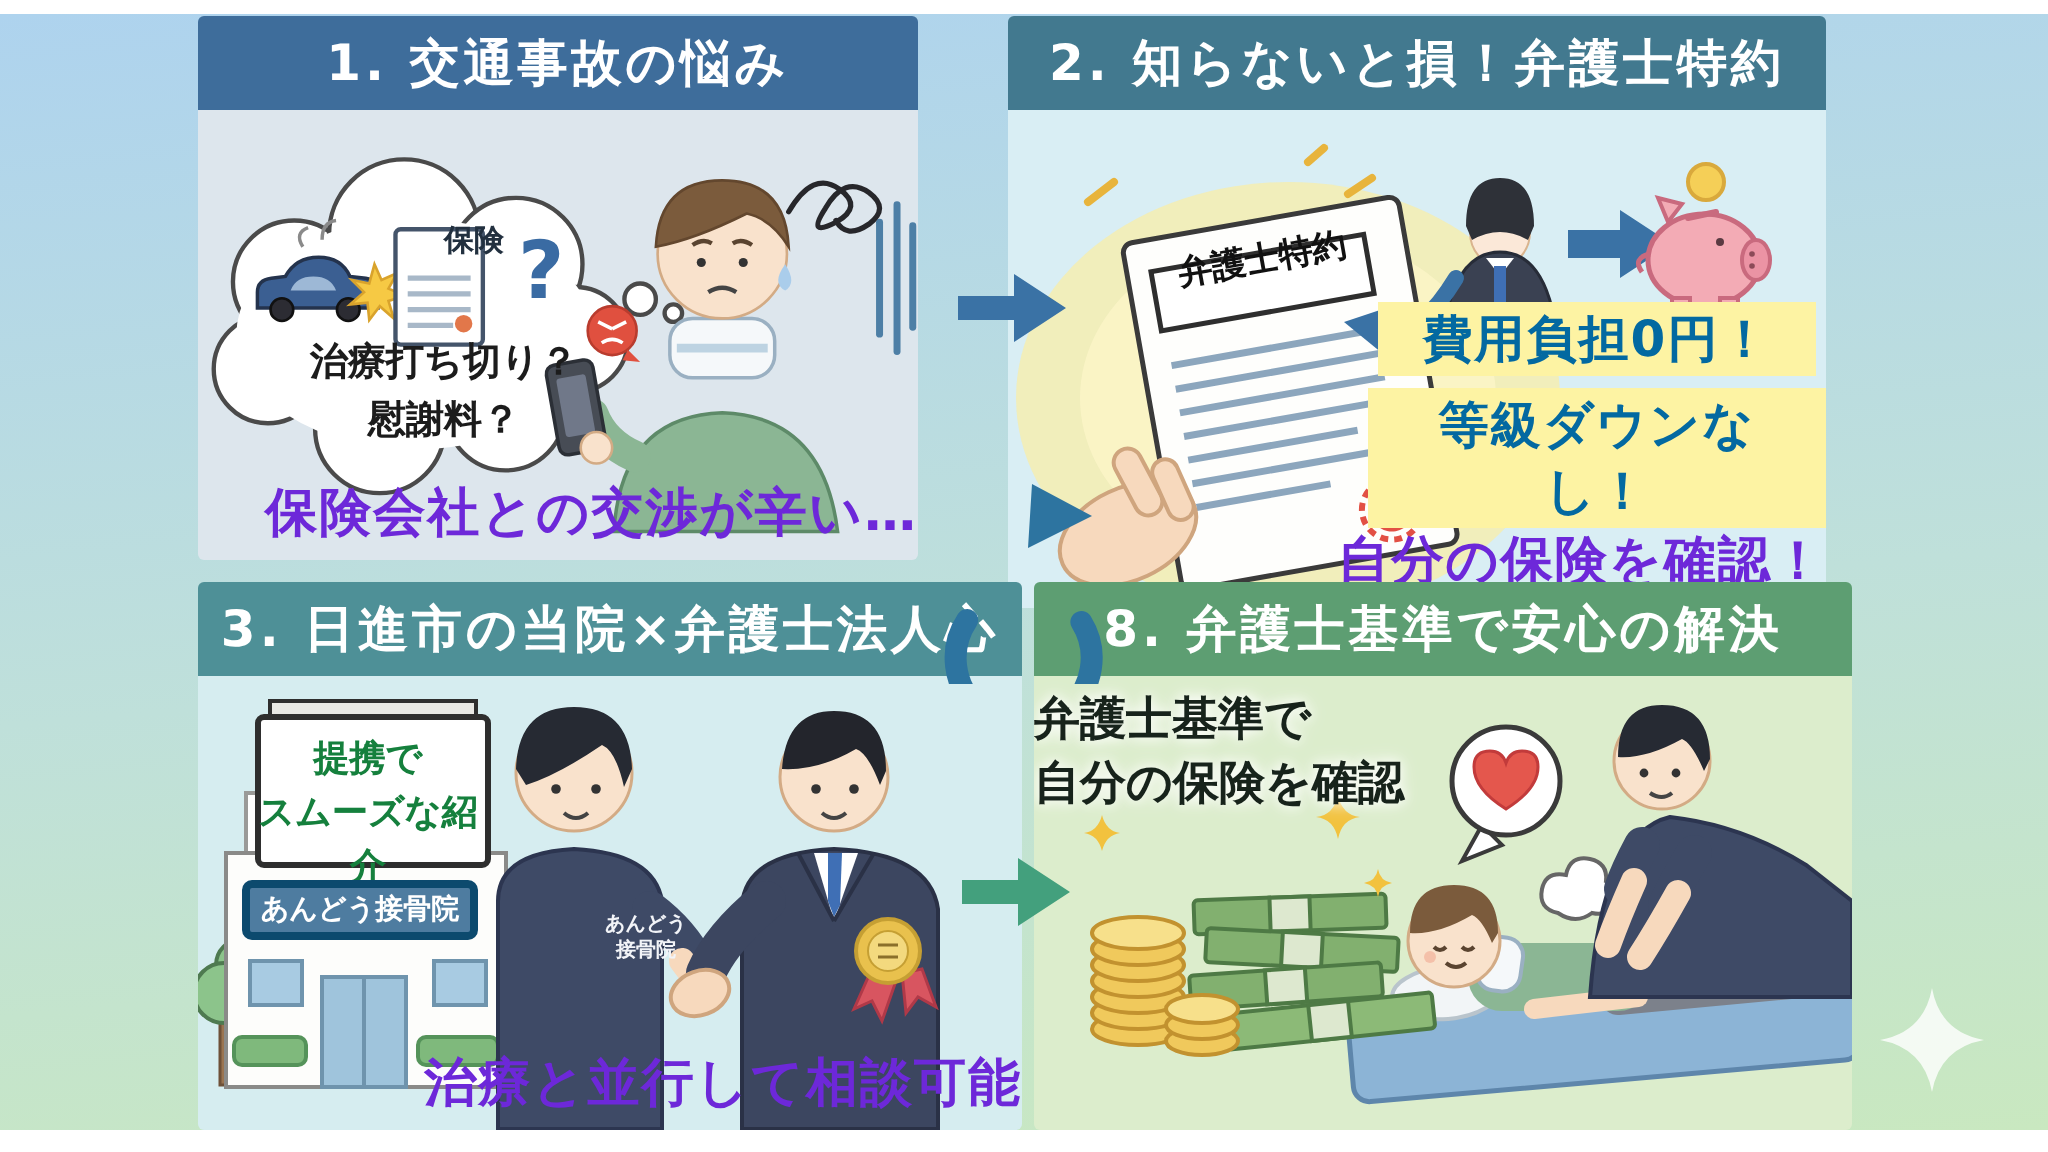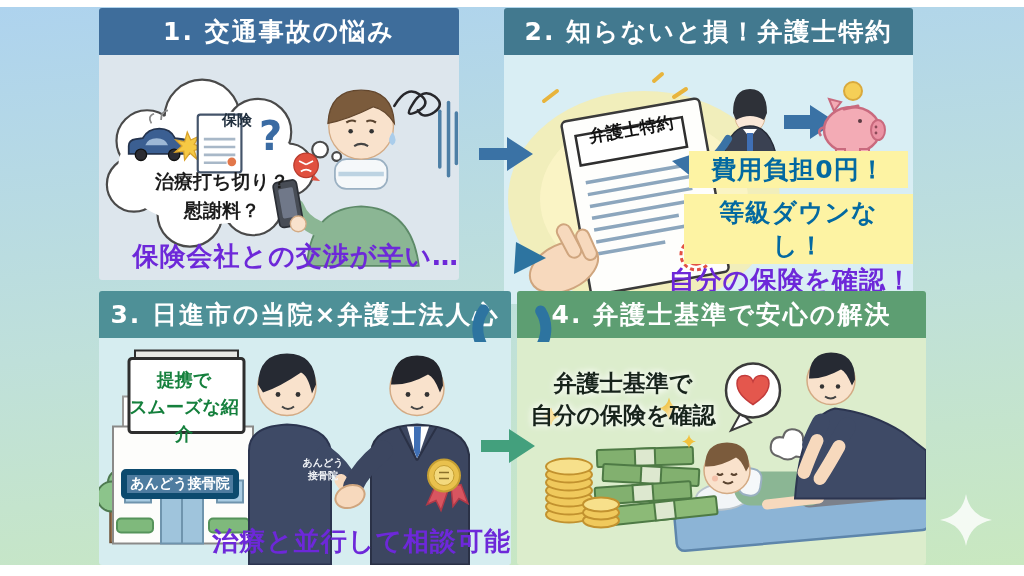--- a/index.html
+++ b/index.html
@@ -34,27 +34,27 @@
   .qmark{position:absolute;left:160px;top:58px;font-size:40px;font-weight:900;color:#3a6ba3;}
   .doctitle{position:absolute;left:67px;top:60px;width:120px;height:28px;display:flex;
             align-items:center;justify-content:center;transform:rotate(-10deg);
             font-size:17px;font-weight:900;color:#111;}
   .hlwrap{position:absolute;left:180px;top:96px;width:229px;text-align:center;}
   .hl{display:inline-block;background:#fdf3a3;color:#0369a1;font-size:25px;font-weight:900;
       letter-spacing:1px;padding:2px 22px;margin-bottom:6px;}
   .board-text{position:absolute;left:30px;top:28px;width:110px;text-align:center;
               font-size:18px;font-weight:900;color:#15803d;line-height:27px;}
   .bsign{position:absolute;left:22px;top:102px;width:118px;height:30px;display:flex;
-         align-items:center;justify-content:center;background:#4e7ca0;border:6px solid #0c4a6e;
-         border-radius:5px;color:#fff;font-size:14px;font-weight:800;box-sizing:border-box;margin-top:29px;}
+         align-items:center;justify-content:center;background:#4e7ca0;border:4px solid #0c4a6e;
+         border-radius:5px;color:#fff;font-size:14px;font-weight:800;box-sizing:border-box;}
   .shirt-text{position:absolute;left:202px;top:118px;width:44px;text-align:center;
               font-size:10px;font-weight:700;color:#f2f4f8;line-height:13px;}
-  .lead{position:absolute;left:0;top:6px;width:212px;text-align:center;font-size:23px;
+  .lead{position:absolute;left:0;top:6px;width:212px;text-align:left;font-size:23px;
         font-weight:900;color:#17231b;line-height:32px;
-        text-shadow:0 0 6px #ffffff,0 0 10px rgba(255,255,255,0.85);margin-top:23px;}
+        text-shadow:0 0 6px #ffffff,0 0 10px rgba(255,255,255,0.85);}
   .overlay{position:absolute;}
 </style>
 </head>
 <body>
 
 <div class="stage">
   <div class="bg"></div>
 
   <section class="panel p1">
     <header class="ph h1">1. 交通事故の悩み</header>
@@ -265,21 +265,21 @@
       <div class="bsign">あんどう接骨院</div>
       <div class="shirt-text">
         <div>あんどう</div>
         <div>接骨院</div>
       </div>
       <div class="caption">治療と並行して相談可能</div>
     </div>
   </section>
 
   <section class="panel p4">
-    <header class="ph h4">4. 弁護士基準で安心の解決</header>
+    <header class="ph h4">8. 弁護士基準で安心の解決</header>
     <div class="pb b4">
       <svg class="art" viewBox="0 0 409 226">
 
         <rect x="158" y="158" width="254" height="44" rx="8" transform="rotate(-5 285 180)" fill="#8cb4d6" stroke="#5e86ab" stroke-width="2.5"></rect>
         <ellipse cx="206" cy="158" rx="27" ry="13" transform="rotate(-5 206 158)" fill="#f2f5f7" stroke="#b9c4cc" stroke-width="2"></ellipse>
 
         <g>
           <path d="M292 152 L398 140" stroke="#8a8f99" stroke-width="22" stroke-linecap="round"></path>
           <path d="M292 160 L400 150" stroke="#7c818b" stroke-width="18" stroke-linecap="round"></path>
           <circle cx="402" cy="144" r="9" fill="#f0f0ee" stroke="#b5b5b0" stroke-width="2"></circle>

